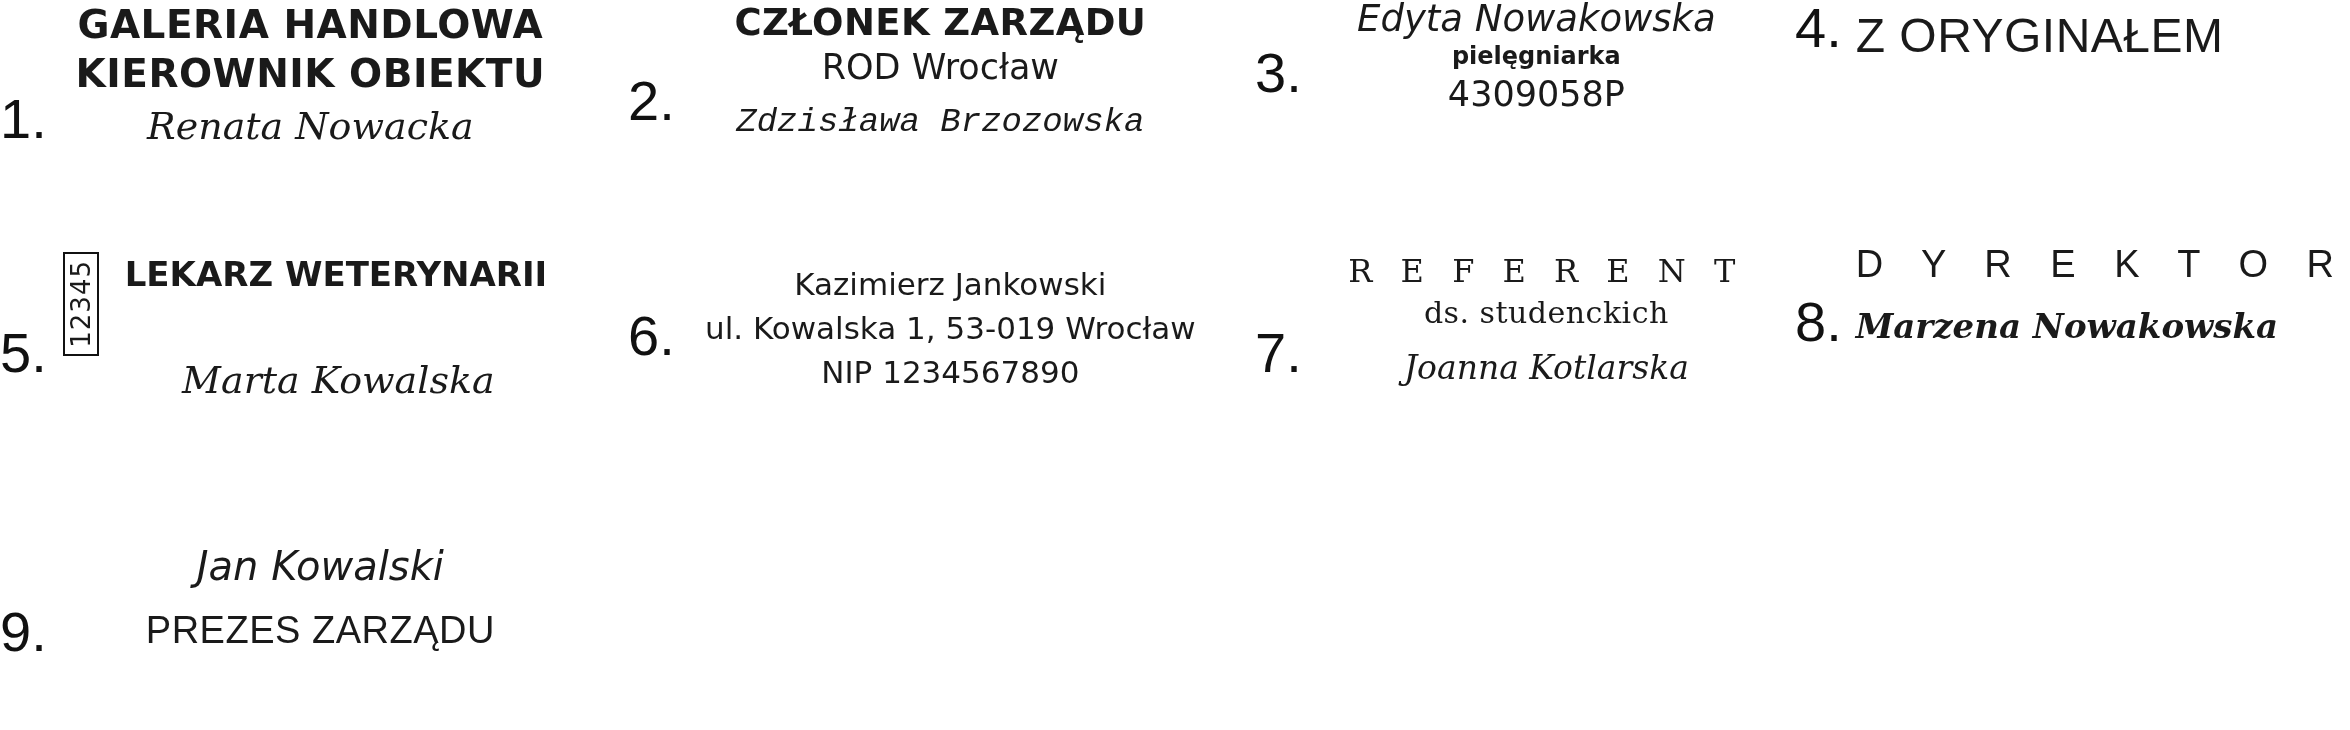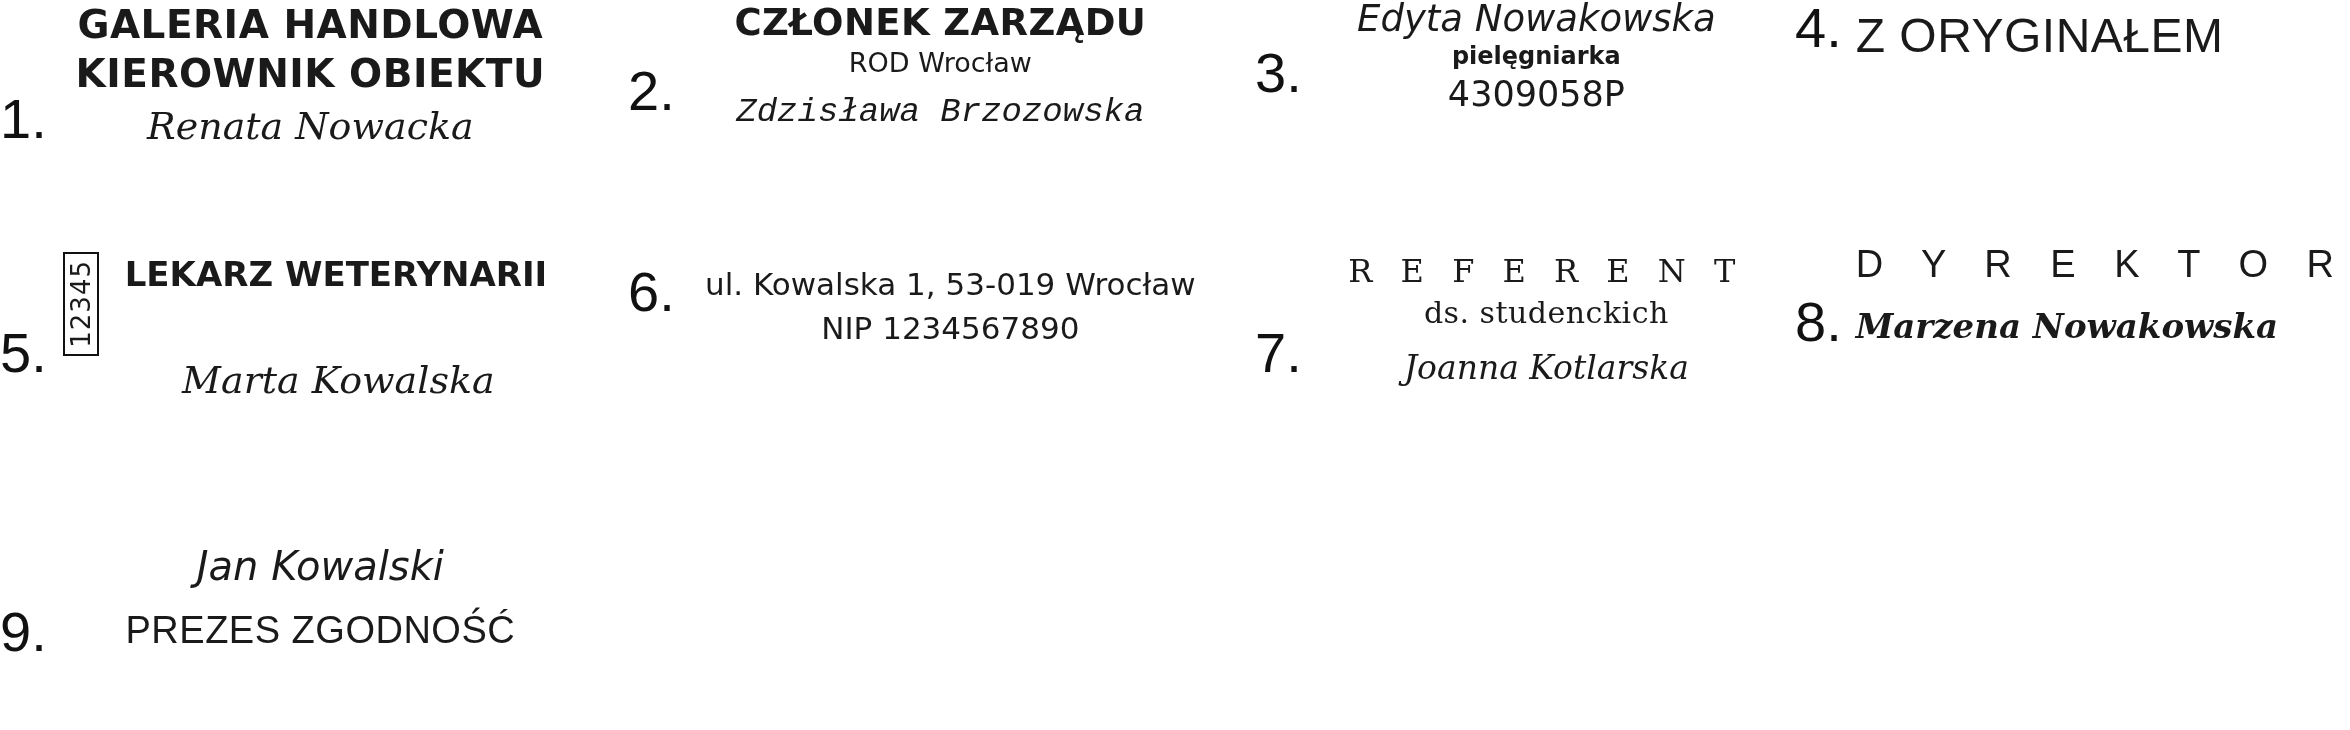--- a/index.html
+++ b/index.html
@@ -62,21 +62,21 @@
   #s2 .num { margin-right: 18px; margin-bottom: 26px; }
   #s2 .l1 {
     font-family: "DejaVu Sans", sans-serif;
     font-weight: bold;
     font-size: 37px;
     line-height: 1.25;
     letter-spacing: 0.4px;
   }
   #s2 .l2 {
     font-family: "DejaVu Sans", sans-serif;
-    font-size: 27px;
+    font-size: 35px;
     line-height: 1.25;
     text-align: center;
   }
   #s2 .l3 {
     font-family: Liberation Mono, monospace;
     font-style: italic;
     font-size: 34px;
     line-height: 1.9;
     text-align: center;
   }
@@ -266,20 +266,21 @@
         </div>
         <div class="line l1">LEKARZ WETERYNARII</div>
       </div>
       <div class="line l2">Marta Kowalska</div>
     </div>
   </div>
 
   <div class="stamp" id="s6">
     <div class="num">6.</div>
     <div class="body">
+      <div class="line l1">Kazimierz Jankowski</div>
       <div class="line l2">ul. Kowalska 1, 53-019 Wrocław</div>
       <div class="line l3">NIP 1234567890</div>
     </div>
   </div>
 
   <div class="stamp" id="s7">
     <div class="num">7.</div>
     <div class="body">
       <div class="line l1">R E F E R E N T</div>
       <div class="line l2">ds. studenckich</div>
@@ -292,17 +293,17 @@
     <div class="body">
       <div class="line l1">D Y R E K T O R</div>
       <div class="line l2">Marzena Nowakowska</div>
     </div>
   </div>
 
   <div class="stamp" id="s9">
     <div class="num">9.</div>
     <div class="body">
       <div class="line l1">Jan Kowalski</div>
-      <div class="line l2">PREZES ZGODNOŚĆ</div>
+      <div class="line l2">PREZES ZARZĄDU</div>
     </div>
   </div>
 
 </div>
 
 </body></html>

